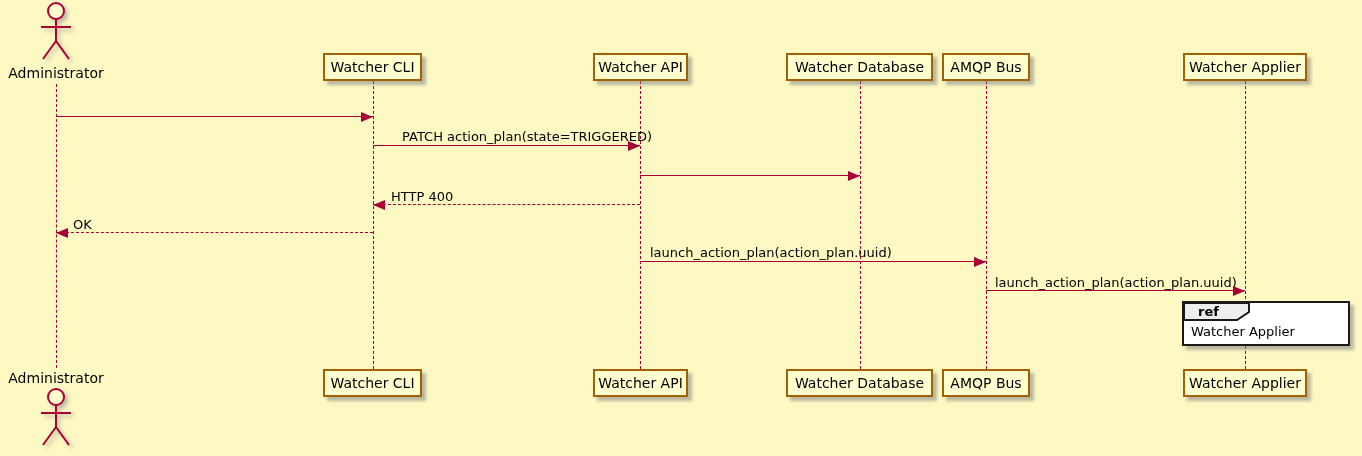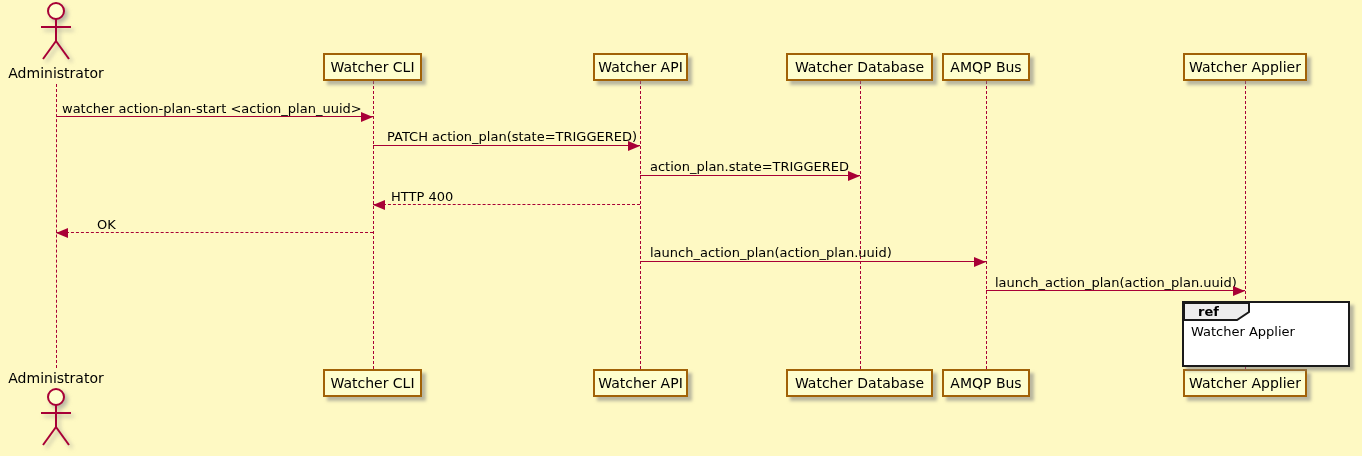--- a/index.html
+++ b/index.html
@@ -123,49 +123,47 @@
     <line x1="20" y1="39" x2="33" y2="57" stroke="#A80036" stroke-width="2"></line>
   </svg>
   <div class="actor-label" style="left:56px; top:65px;">Administrator</div>
 
   <div class="pbox" style="left:323px;  top:53px; width:99px;">Watcher CLI</div>
   <div class="pbox" style="left:593px;  top:53px; width:95px;">Watcher API</div>
   <div class="pbox" style="left:786px;  top:53px; width:147px;">Watcher Database</div>
   <div class="pbox" style="left:942px;  top:53px; width:88px;">AMQP Bus</div>
   <div class="pbox" style="left:1183px; top:53px; width:124px;">Watcher Applier</div>
 
-  <div class="msg-label" style="left:62px; top:101px;">watcher action-plan-start &lt;action_plan_uuid&gt;</div>
   <div class="msg-line solid" style="left:56px; top:116px; width:317px;"></div>
   <div class="arrowhead right" style="left:361px; top:112px;"></div>
 
-  <div class="msg-label" style="left:387px; top:129px;">PATCH action_plan(state=TRIGGERED)</div>
+  <div class="msg-label" style="left:402px; top:129px;">PATCH action_plan(state=TRIGGERED)</div>
   <div class="msg-line solid" style="left:373px; top:145px; width:267px;"></div>
   <div class="arrowhead right" style="left:628px; top:141px;"></div>
 
-  <div class="msg-label" style="left:650px; top:159px;">action_plan.state=TRIGGERED</div>
   <div class="msg-line solid" style="left:640px; top:175px; width:220px;"></div>
   <div class="arrowhead right" style="left:848px; top:171px;"></div>
 
   <div class="msg-label" style="left:391px; top:189px;">HTTP 400</div>
   <div class="msg-line dashed" style="left:373px; top:204px; width:267px;"></div>
   <div class="arrowhead left" style="left:373px; top:200px;"></div>
 
-  <div class="msg-label" style="left:73px; top:217px;margin-left:24px;">OK</div>
+  <div class="msg-label" style="left:73px; top:217px;">OK</div>
   <div class="msg-line dashed" style="left:56px; top:232px; width:317px;"></div>
   <div class="arrowhead left" style="left:56px; top:228px;"></div>
 
   <div class="msg-label" style="left:650px; top:245px;">launch_action_plan(action_plan.uuid)</div>
   <div class="msg-line solid" style="left:640px; top:261px; width:346px;"></div>
   <div class="arrowhead right" style="left:974px; top:257px;"></div>
 
   <div class="msg-label" style="left:995px; top:275px;">launch_action_plan(action_plan.uuid)</div>
   <div class="msg-line solid" style="left:986px; top:290px; width:259px;"></div>
   <div class="arrowhead right" style="left:1233px; top:286px;"></div>
 
-  <div class="ref-box" style="left:1182px; top:301px; width:168px; height:66px;">
+  <div class="ref-box" style="left:1182px; top:301px; width:168px; height:45px;">
     <svg class="ref-tab" width="68" height="20" viewBox="0 0 68 20">
       <path d="M1,1 H66 V10 L54,18 H1 Z" fill="#EEEEEE" stroke="#1a1a1a" stroke-width="2"></path>
     </svg>
     <div class="ref-tab-label">ref</div>
     <div class="ref-text">
       <div>Watcher Applier</div>
     </div>
   </div>
 
   <div class="pbox" style="left:323px;  top:369px; width:99px;">Watcher CLI</div>

